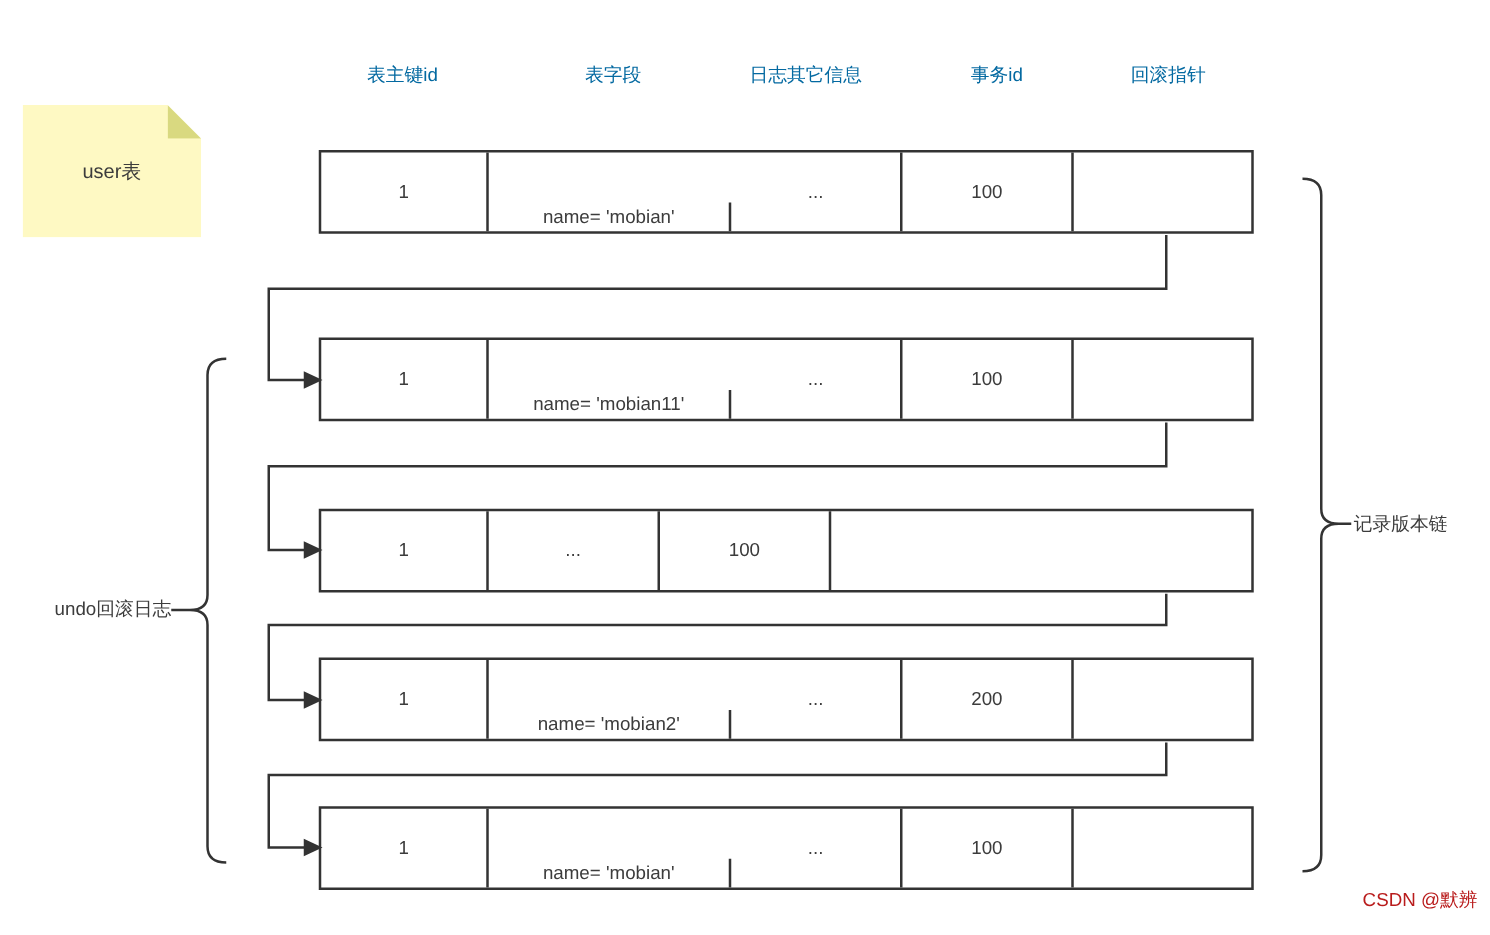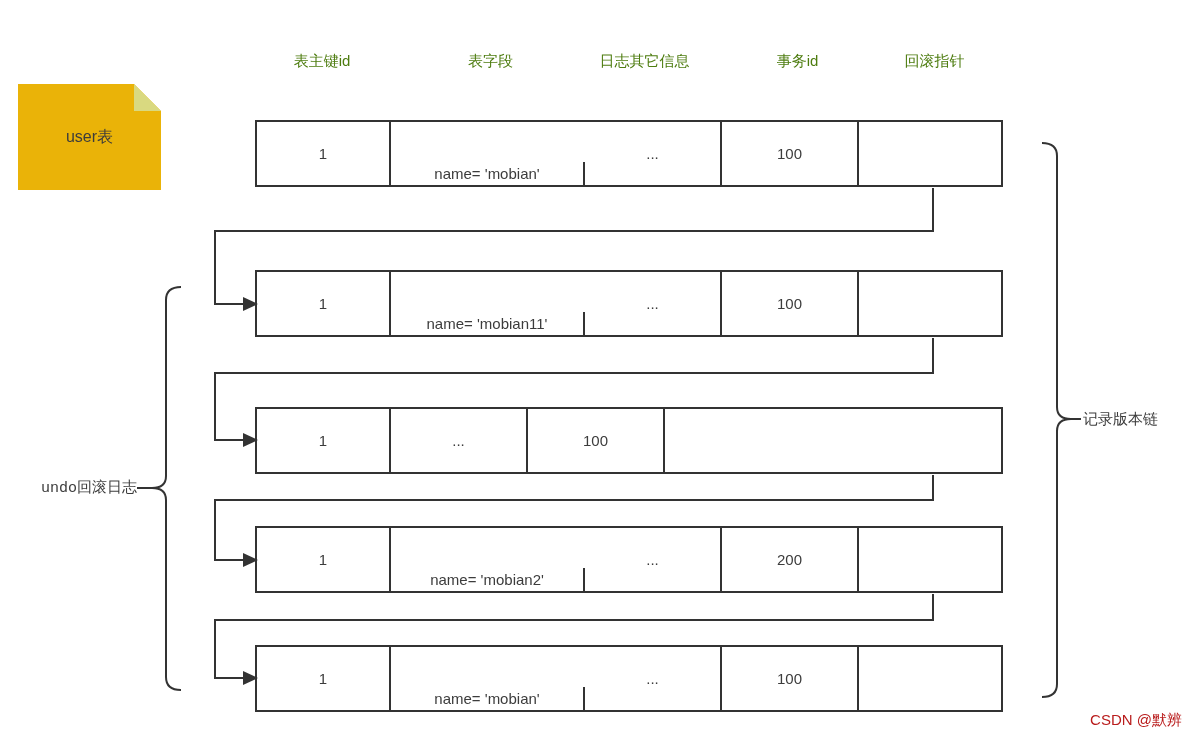--- a/index.html
+++ b/index.html
@@ -2,46 +2,46 @@
 <html><head>
 <meta charset="utf-8">
 <style>
   html,body{margin:0;padding:0;background:#fff;}
   #canvas{
     position:relative;width:1192px;height:748px;background:#ffffff;
     font-family:"Liberation Sans","DejaVu Sans",sans-serif;overflow:hidden;
   }
   .col-header{
     position:absolute;top:50px;height:22px;line-height:22px;
-    text-align:center;font-size:15px;color:#4d7c0f;white-space:nowrap;
+    text-align:center;font-size:15px;color:#0369a1;white-space:nowrap;
   }
   .record-row{
     position:absolute;left:255px;width:748px;height:67px;
     display:flex;box-sizing:border-box;border:2px solid #333333;background:#ffffff;
   }
   .record-cell{
     box-sizing:border-box;border-right:2px solid #333333;
     display:flex;align-items:center;justify-content:center;
     font-size:15px;color:#3c3c3c;white-space:nowrap;overflow:hidden;
   }
   .record-cell:last-child{border-right:none;}
   .c0{width:134px;} .c1{width:194px;margin-top:40px;} .c2{width:137px;} .c3{width:137px;} .c4{flex:1;}
   #note{
     position:absolute;left:18px;top:84px;width:143px;height:106px;
-    background:#eab308;
+    background:#fef9c3;
     clip-path:polygon(0 0, calc(100% - 27px) 0, 100% 27px, 100% 100%, 0 100%);
     display:flex;align-items:center;justify-content:center;
     font-size:16px;color:#3c3c3c;
   }
   #note-fold{
     position:absolute;right:0;top:0;width:27px;height:27px;
     background:#d9d980;clip-path:polygon(0 0, 100% 100%, 0 100%);
   }
   #svg-overlay{position:absolute;left:0;top:0;pointer-events:none;}
-  .brace-label{position:absolute;font-size:15px;color:#3c3c3c;white-space:nowrap;font-family:Liberation Mono, monospace;}
+  .brace-label{position:absolute;font-size:15px;color:#3c3c3c;white-space:nowrap;}
   #left-brace-label{left:20px;top:478px;width:117px;text-align:right;}
   #right-brace-label{left:1083px;top:410px;}
   #watermark{
     position:absolute;right:10px;top:711px;font-size:15px;
     color:#b91c1c;white-space:nowrap;
   }
 </style>
 </head>
 <body>
 

